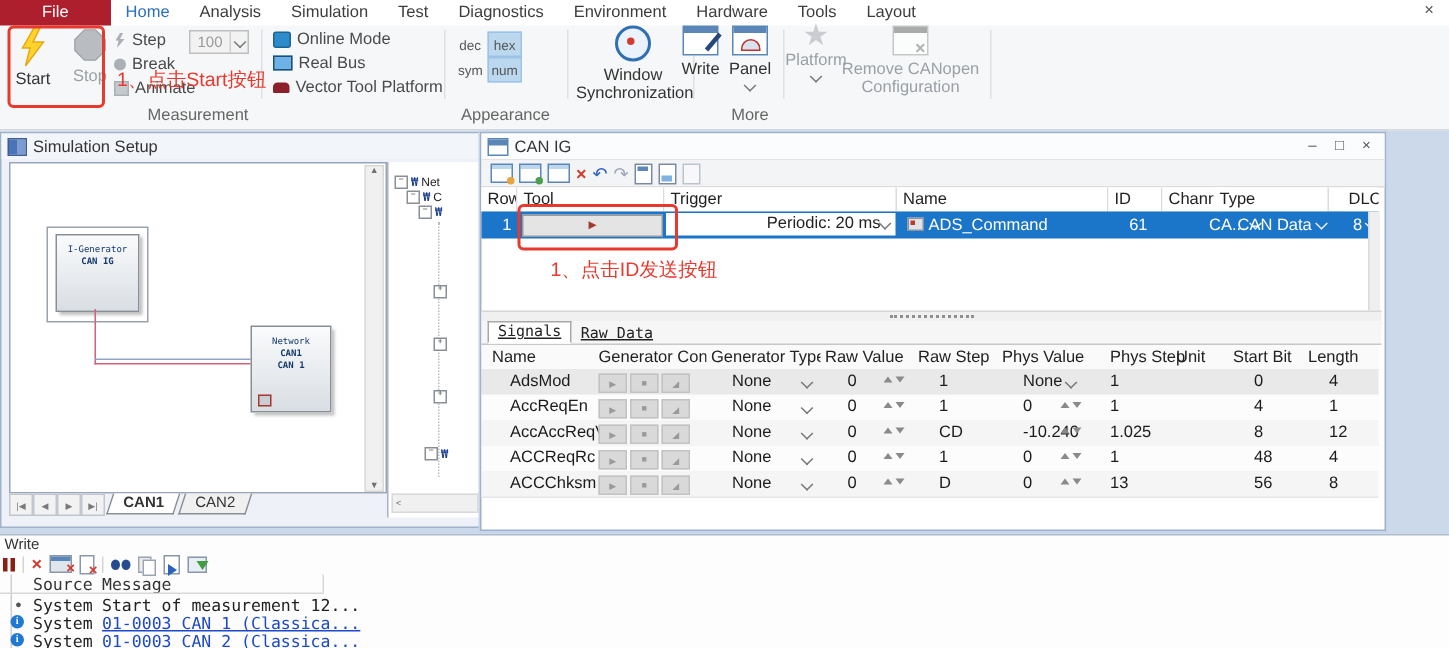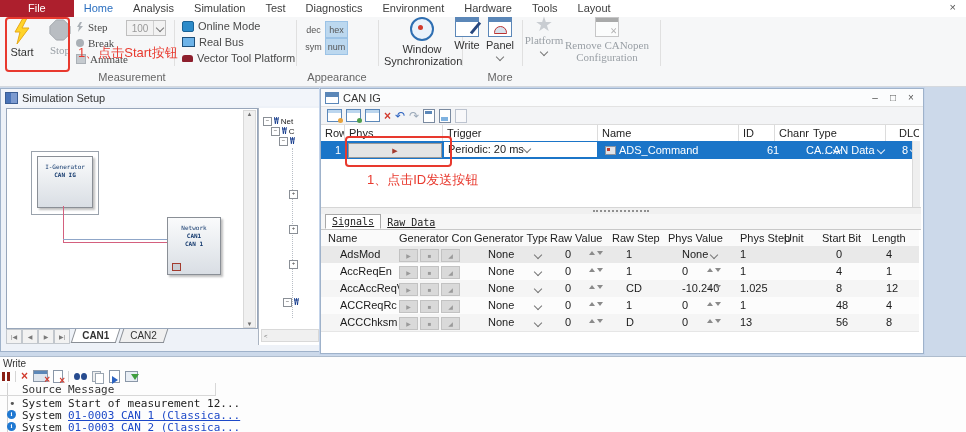--- a/index.html
+++ b/index.html
@@ -8,21 +8,21 @@
   
   #ribbon{position:absolute;left:0;top:0;width:966px;height:86px;background:#f6f7f8;border-bottom:1px solid #d5d9de;}
   .tabrow{height:17px;background:#fff;display:flex;align-items:stretch;font-size:11px;color:#3d3d3d;}
   .rtab{padding:2px 10px 0;cursor:pointer;white-space:nowrap;}
   .rtab.file{background:#ad1f2d;color:#fff;padding:2px 28px 0;}
   .rtab.active{color:#2a6fc0;}
   .ribbon-close{margin-left:auto;padding:1px 10px 0;color:#555;font-size:11px;cursor:pointer;}
   .grplabel{position:absolute;top:71px;font-size:11px;color:#666;text-align:center;}
   .vsep{position:absolute;top:20px;height:46px;width:1px;background:#e0e0e0;}
   .bigbtn{position:absolute;text-align:center;font-size:11px;color:#333;}
-  .dis{color:#9aa0a6;font-family:Liberation Serif, serif;}
+  .dis{color:#9aa0a6;}
   .smallitem{position:absolute;display:flex;align-items:center;gap:4px;font-size:11px;color:#4a4a4a;}
   .combo{position:absolute;width:38px;height:14px;border:1px solid #bfbfbf;background:#f2f2f2;color:#9a9a9a;
          font-size:10px;display:flex;align-items:center;}
   .combo .val{flex:1;text-align:center;}
   .combo .dd{width:11px;border-left:1px solid #cfcfcf;height:100%;display:flex;align-items:center;justify-content:center;}
   .chev{display:inline-block;width:5px;height:5px;border-right:1px solid #777;border-bottom:1px solid #777;transform:rotate(45deg);margin-bottom:1px;}
   .chev.w{border-color:#e8eef6;}
   .hexbtn{position:absolute;width:21px;height:15px;font-size:9px;color:#555;display:flex;align-items:center;justify-content:center;border:1px solid transparent;}
   .hexbtn.on{background:#bcd8ef;border-color:#9cc3e6;}
   .redbox{position:absolute;border:2px solid #e8392e;border-radius:4px;z-index:40;}
@@ -89,21 +89,21 @@
   .icoPage.dim{opacity:.45;}
   .gh{position:absolute;box-sizing:border-box;height:16px;line-height:16px;padding-left:4px;border-right:1px solid #dcdcdc;
       white-space:nowrap;overflow:hidden;background:#fff;color:#222;}
   #cighead{position:absolute;left:0;top:36px;width:598px;height:16px;border-bottom:1px solid #c8c8c8;background:#fff;}
   #cigrow{position:absolute;left:0;top:52px;width:598px;height:18px;background:#1b75c8;color:#fff;}
   .rc{position:absolute;top:0;height:18px;line-height:18px;padding-left:4px;white-space:nowrap;overflow:hidden;box-sizing:border-box;}
   .sendbtn{position:absolute;left:27px;top:2px;width:92px;height:13px;background:#e4e4e4;border:1px solid #999;
            display:flex;align-items:center;justify-content:center;cursor:pointer;}
   .sendbtn span{color:#a33b2e;font-size:7px;line-height:7px;}
   .trigcell{position:absolute;left:123px;top:1px;width:153px;height:15px;background:#fff;color:#222;line-height:15px;
-            padding-left:4px;box-sizing:border-box;display:flex;align-items:center;justify-content:flex-start;padding-right:4px;}
+            padding-left:4px;box-sizing:border-box;display:flex;align-items:center;justify-content:flex-end;padding-right:4px;}
   .msgicon{display:inline-block;width:9px;height:7px;background:#dfe3e8;border:1px solid #8a93a0;position:relative;margin-right:3px;vertical-align:-1px;}
   .msgicon::after{content:"";position:absolute;left:1px;top:1px;width:3px;height:3px;background:#c0392b;}
   .splitter{position:absolute;left:0;top:118px;width:600px;height:7px;background:#f0f0f0;border-top:1px solid #d6d6d6;border-bottom:1px solid #c9c9c9;}
   .splitter i{display:block;width:56px;border-top:2px dotted #8f8f8f;margin:2px auto 0;}
   .vscrollstrip{position:absolute;left:591px;top:52px;width:7px;height:66px;background:#efefef;border-left:1px solid #dadada;}
   .sigtabs{position:absolute;left:0;top:125px;width:600px;height:16px;background:#f6f6f6;border-bottom:1px solid #c8c8c8;
            font-family:"DejaVu Sans Mono",monospace;font-size:10px;display:flex;align-items:flex-end;padding-left:4px;box-sizing:border-box;}
   .sigtab{padding:1px 6px;text-decoration:underline;color:#222;}
   .sigtab.on{background:#fff;border:1px solid #a8a8a8;border-bottom:1px solid #fff;}
   .sh{position:absolute;box-sizing:border-box;height:16px;line-height:16px;padding-left:3px;white-space:nowrap;overflow:hidden;color:#222;}
@@ -356,40 +356,40 @@
       <span class="ti icoX">×</span>
       <span class="ti icoArrow">↶</span>
       <span class="ti icoArrow g">↷</span>
       <span class="ti icoPage b"></span>
       <span class="ti icoPage img"></span>
       <span class="ti icoPage dim"></span>
     </div>
 
     <div id="cighead">
       <span class="gh" style="left:0;width:24px;">Row</span>
-      <span class="gh" style="left:24px;width:98px;">Phys</span>
+      <span class="gh" style="left:24px;width:98px;">Tool</span>
       <span class="gh" style="left:122px;width:155px;">Trigger</span>
       <span class="gh" style="left:277px;width:141px;">Name</span>
       <span class="gh" style="left:418px;width:36px;">ID</span>
       <span class="gh" style="left:454px;width:43px;">Channel</span>
       <span class="gh" style="left:488px;width:77px;">Type</span>
       <span class="gh" style="left:574px;width:24px;border-right:none;">DLC</span>
     </div>
 
     <div id="cigrow">
       <span class="rc" style="left:0;width:24px;text-align:right;padding-right:4px;">1</span>
       <span class="sendbtn">
           <span>▶</span>
         </span>
       <span class="trigcell">
         <span>Periodic: 20 ms</span>
         <i class="chev"></i>
       </span>
       <span class="rc" style="left:280px;width:138px;"><span class="msgicon"></span><span>ADS_Command</span></span>
-      <span class="rc" style="left:442px;width:33px;">61</span>
+      <span class="rc" style="left:411px;width:33px;text-align:right;">61</span>
       <span class="rc" style="left:457px;width:40px;margin-left:24px;"><span>CA...</span> <i class="chev w"></i></span>
       <span class="rc" style="left:500px;width:74px;"><span>CAN Data</span> <i class="chev w"></i></span>
       <span class="rc" style="left:577px;width:21px;"><span>8</span> <i class="chev w"></i></span>
     </div>
 
     <div class="vscrollstrip"></div>
 
     <div class="redbox" style="left:24px;top:47px;width:103px;height:27px;"></div>
     <div class="redtext" style="left:46px;top:82px;">1、点击ID发送按钮</div>
 

